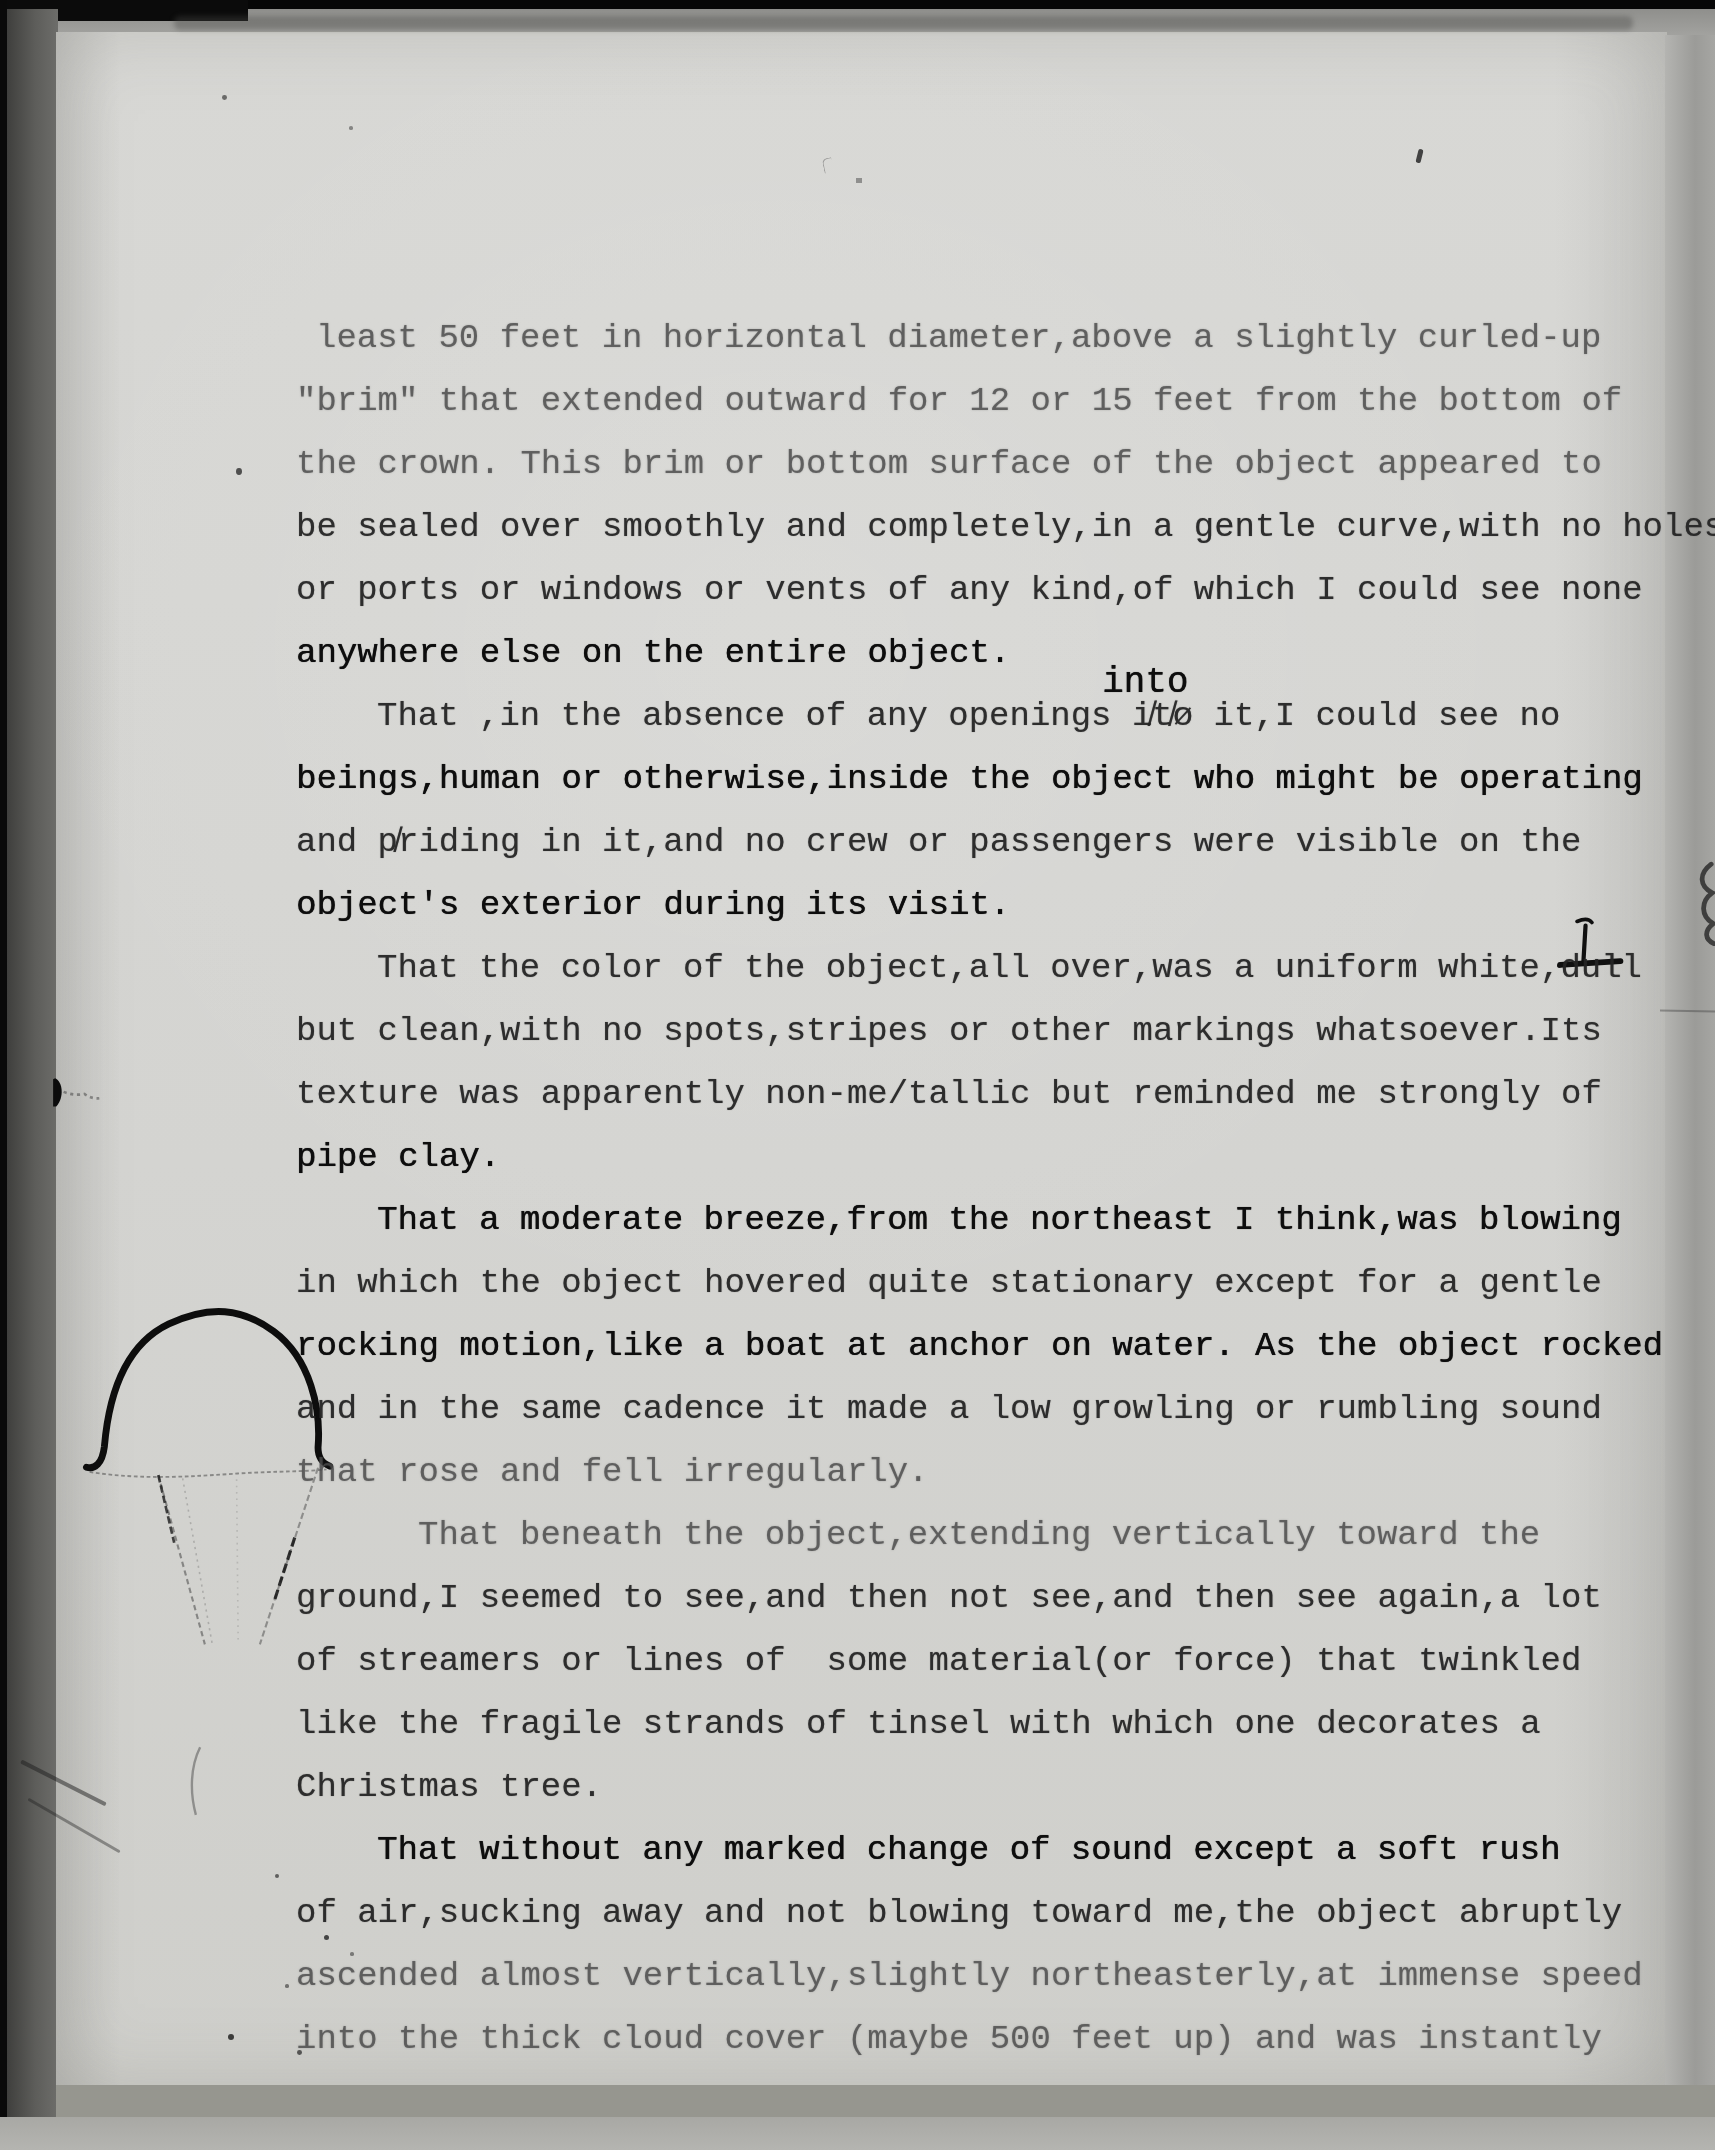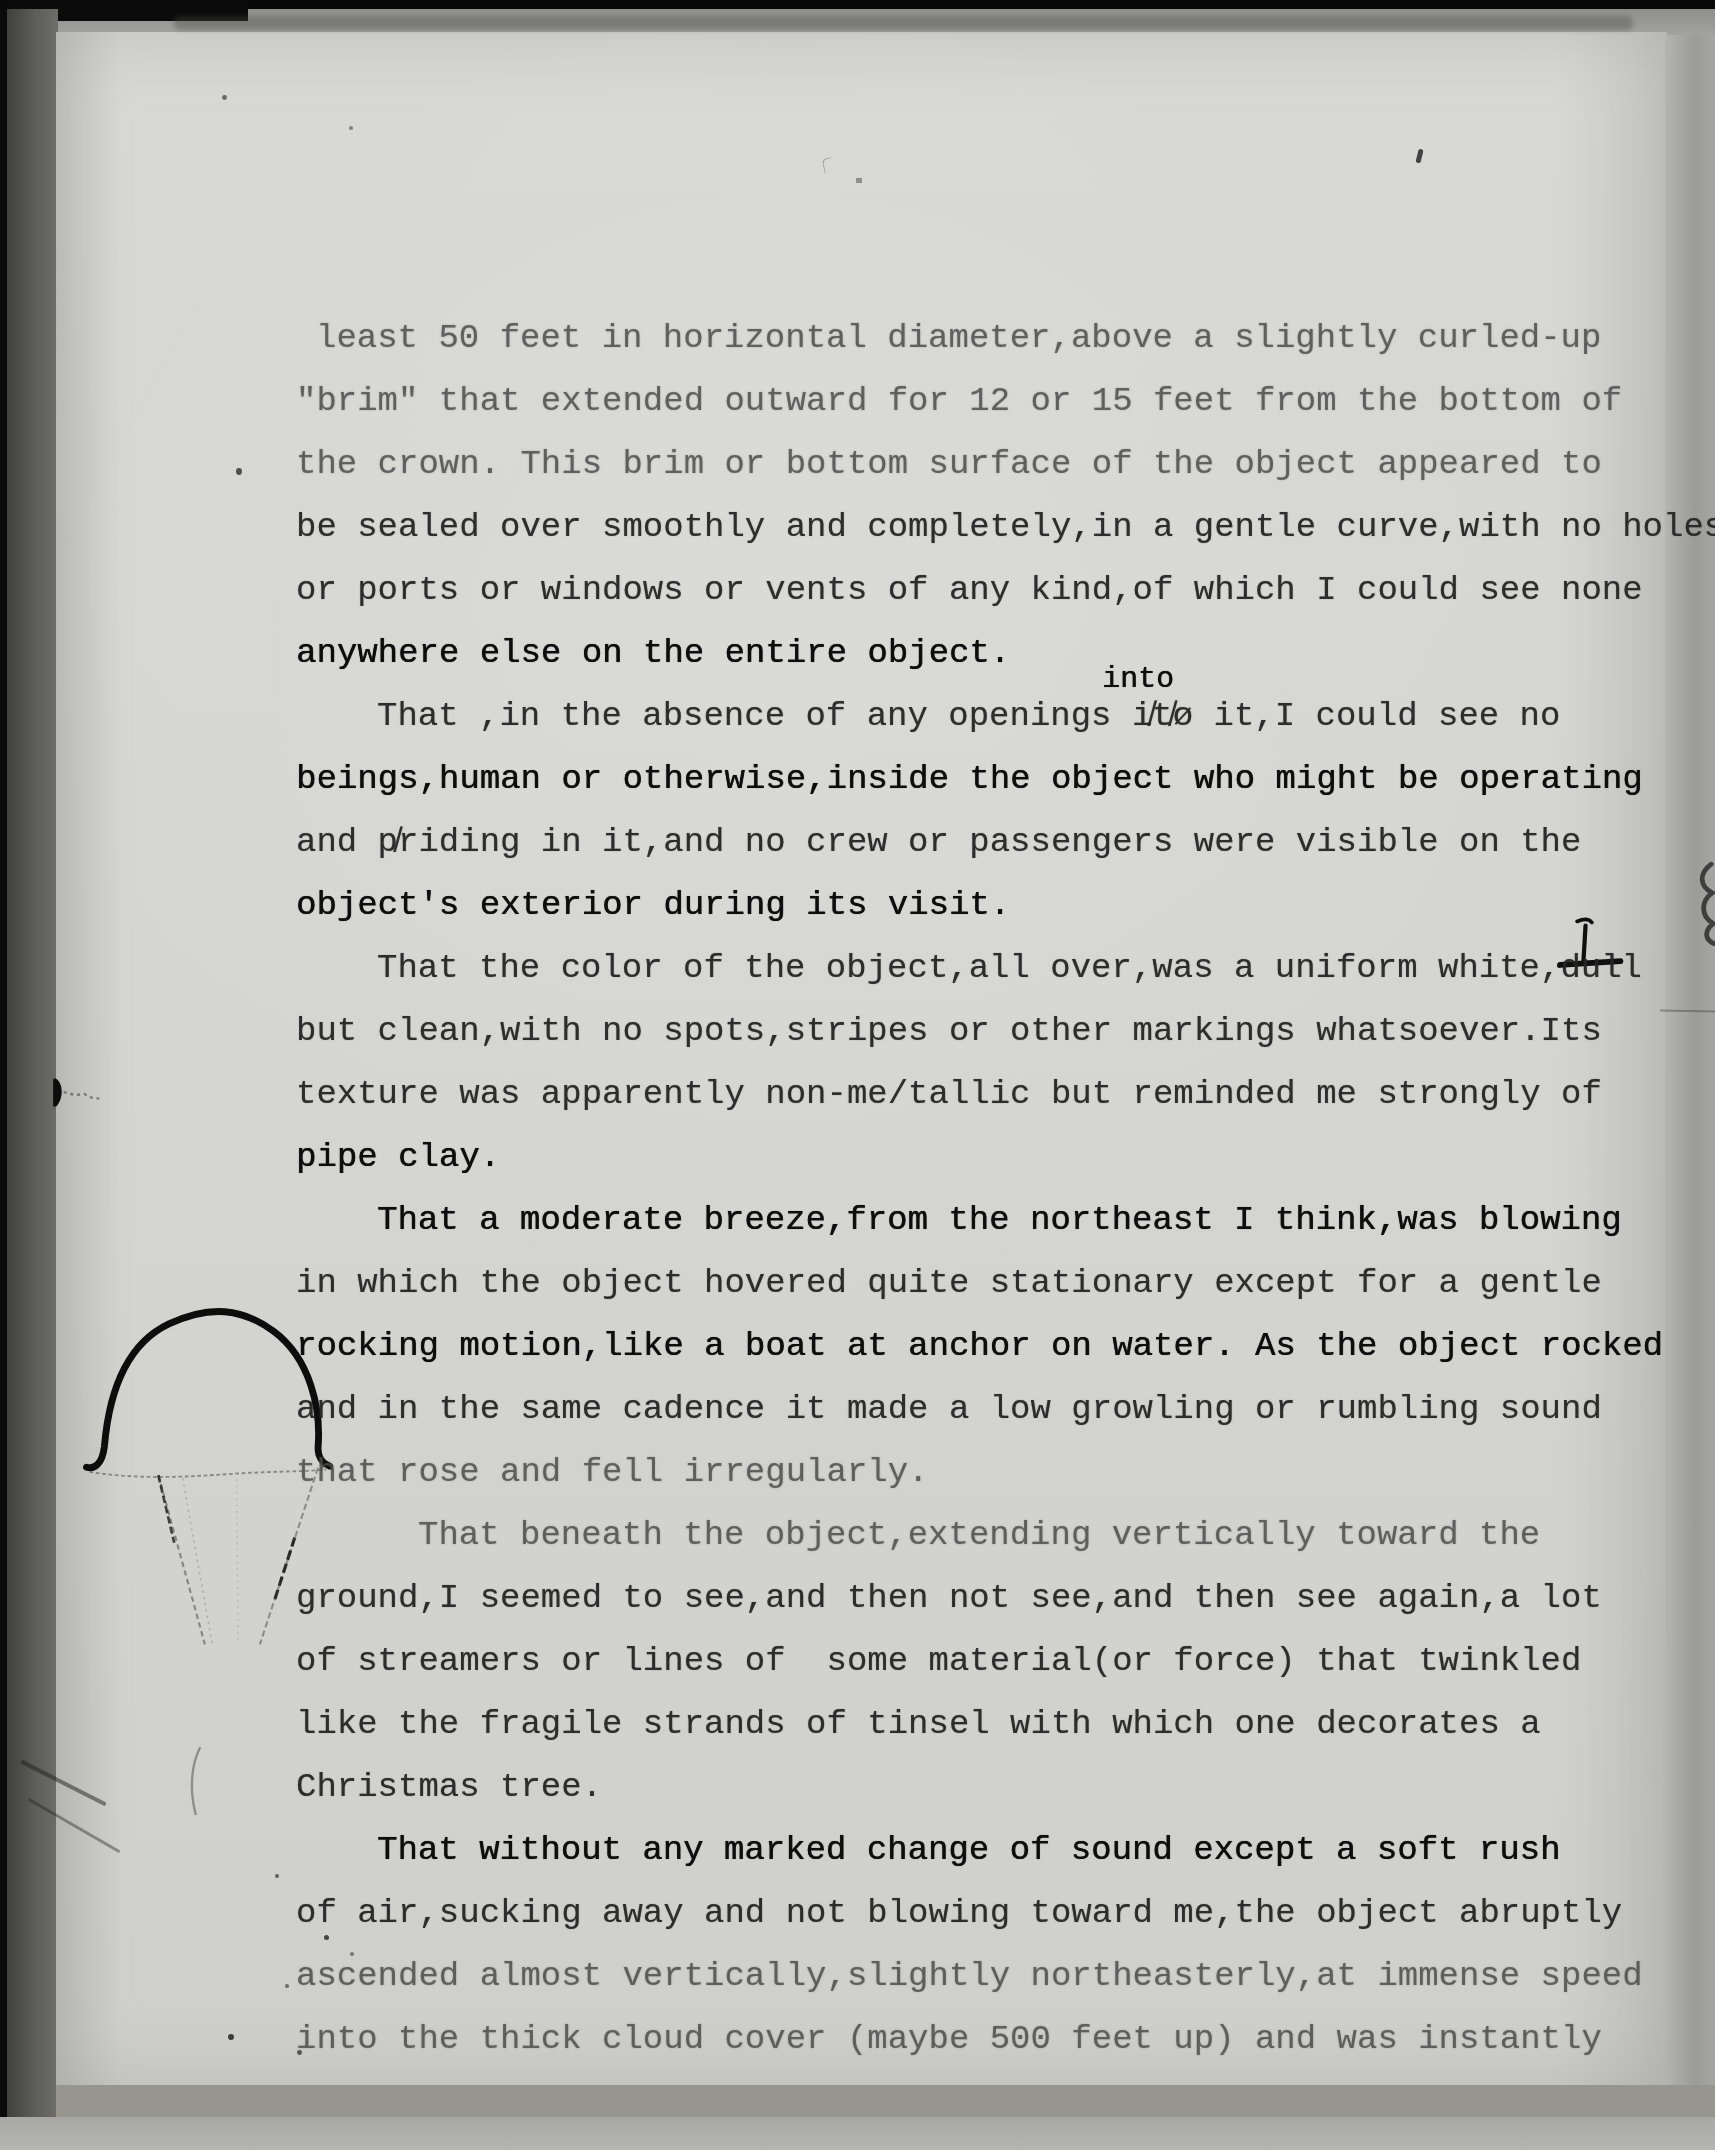--- a/index.html
+++ b/index.html
@@ -31,21 +31,21 @@
       linear-gradient(90deg, rgba(110,110,108,.18), rgba(110,110,108,0) 4%, rgba(110,110,108,0) 93%, rgba(110,110,108,.16)),
       linear-gradient(180deg,#d8d8d5,#d4d4d1 55%,#cfcfcb);
     box-shadow:inset 0 0 74px rgba(125,125,120,.28);
   }
   
   .text-block{position:absolute;left:296px;top:307px;z-index:5;}
   .line{height:63px;line-height:63px;font-size:34px;white-space:pre;letter-spacing:0;}
   .tone-faint{color:rgba(72,72,72,.74);text-shadow:0 0 1.6px rgba(95,95,95,.5);}
   .tone-normal{color:rgba(36,36,36,.9);text-shadow:0 0 1.1px rgba(55,55,55,.55);}
   .tone-dark{color:rgba(13,13,13,.96);text-shadow:0.4px 0 0 rgba(13,13,13,.85),0 0 1.1px rgba(0,0,0,.5);}
-  .insert-word{position:absolute;left:1102px;top:662px;font-size:30px;z-index:6;
+  .insert-word{position:absolute;left:1102px;top:662px;font-size:36px;z-index:6;
     color:rgba(13,13,13,.96);text-shadow:0.4px 0 0 rgba(13,13,13,.85),0 0 1.1px rgba(0,0,0,.5);}
   
   .artifact{position:absolute;z-index:4;}
   .dot{border-radius:50%;background:#222;}
   .hairline-right{left:1660px;top:1010px;width:55px;height:1.6px;background:rgba(70,70,70,.45);transform:rotate(1.2deg);}
   .scratch{background:#1e1e1e;border-radius:1.6px;}
   .speck-curl{left:823px;top:158px;width:8.5px;height:13.7px;border:1.6px solid rgba(90,90,90,.45);
     border-right:none;border-bottom:none;border-radius:5.3px 0 0 0;transform:rotate(-12deg);}
   .speck-dot-a{left:856px;top:178px;width:5.8px;height:4.8px;background:rgba(70,70,70,.5);}
   .speck-dash{left:1417px;top:149px;width:4.8px;height:14.3px;background:rgba(40,40,40,.85);border-radius:2.1px;transform:rotate(14deg);}

